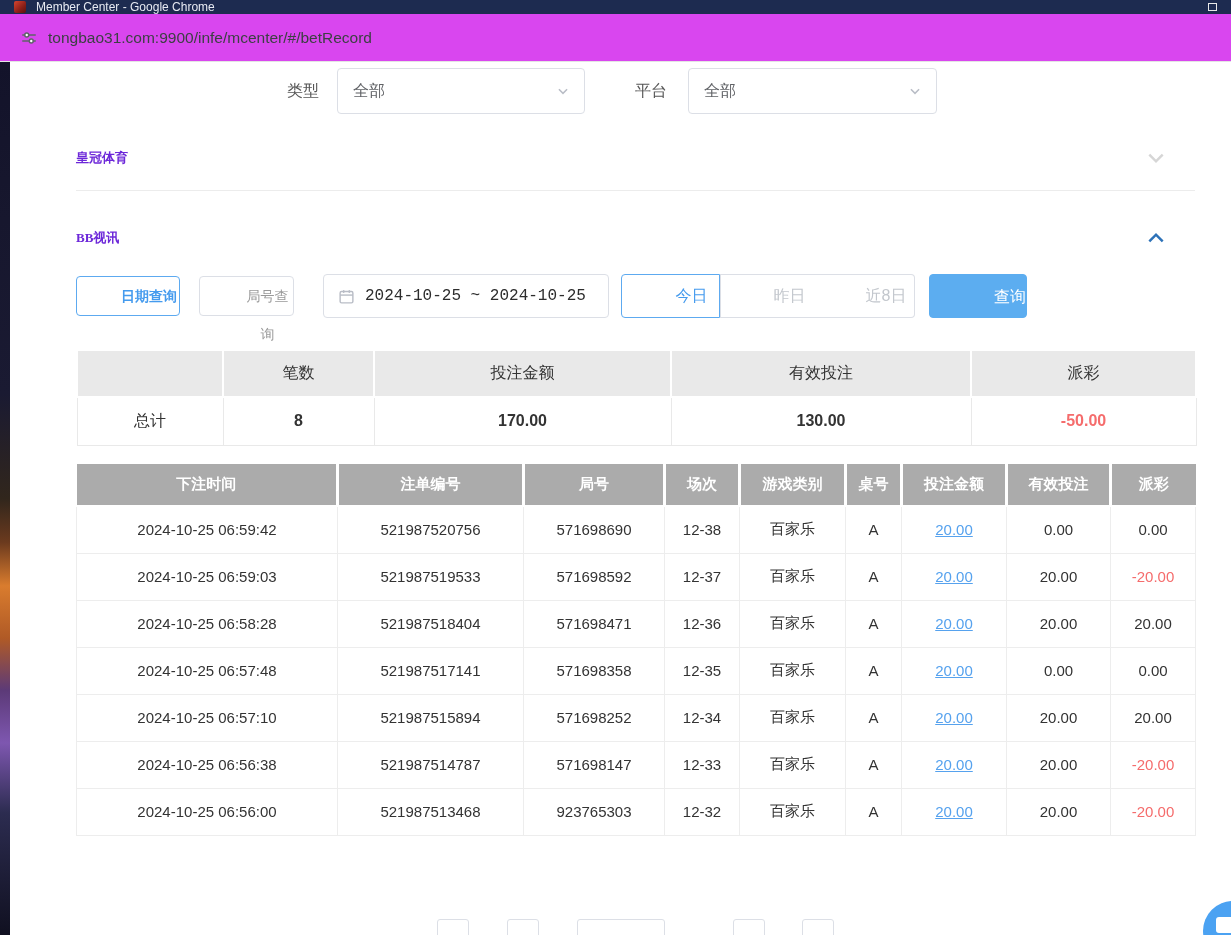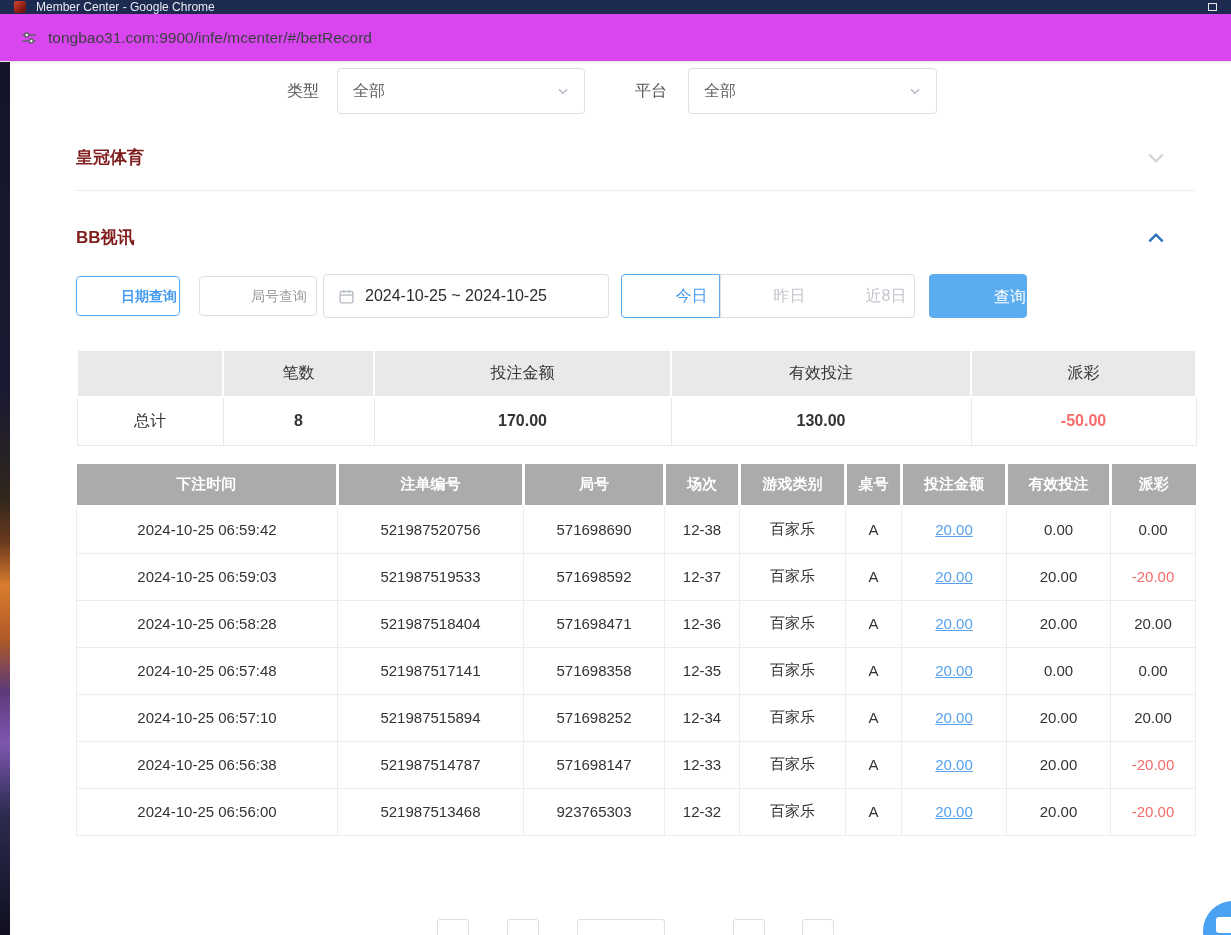--- a/index.html
+++ b/index.html
@@ -26,33 +26,33 @@
   .content { position:absolute; top:62px; left:10px; width:1221px; height:873px; background:#fff; overflow:hidden; }
   .flt-label { position:absolute; top:6px; height:46px; line-height:46px; font-size:16px; color:#555; }
   .lbl-type { left:277px; } .lbl-platform { left:625px; }
   .select { position:absolute; top:6px; height:46px; background:#fff; border:1px solid #dcdfe6; border-radius:4px;
     display:flex; align-items:center; justify-content:space-between; padding:0 14px 0 15px; cursor:pointer;gap:16px; }
   .sel-type { left:327px; width:248px; } .sel-platform { left:678px; width:249px; }
   .select .val { font-size:16px; color:#606266; }
   .chev-svg { display:block; }
   .section-hd { position:absolute; left:66px; width:1119px; height:26px; cursor:pointer; }
   .sec-1 { top:83px; } .sec-2 { top:163px; }
-  .section-title { font-size:17px; font-weight:bold; color:#7f1d1d; line-height:26px; }
+  .section-title { font-size:13px; font-weight:bold; color:#6d28d9; line-height:26px;font-family:Liberation Serif, serif; }
   .section-chev { position:absolute; right:28px; top:3px; }
   .divider { position:absolute; left:66px; top:128px; width:1119px; height:0; border-top:1px solid #ececec; }
   
   .btn { position:absolute; border-radius:4px; background:#fff; text-align:center; cursor:pointer;padding-left:42px; }
   .btn-date-query { left:66px; top:214px; width:104px; height:40px; line-height:38px;
     border:1px solid #5daaf0; color:#459bee; font-size:14px; font-weight:bold; }
-  .btn-round-query { left:189px; top:214px; width:118px; height:40px; line-height:38px;
+  .btn-round-query { left:189px; top:214px; width:95px; height:40px; line-height:38px;
     border:1px solid #dcdfe6; color:#999; font-size:14px; }
   .date-input { position:absolute; left:313px; top:212px; width:286px; height:44px;
     border:1px solid #dcdfe6; border-radius:4px; background:#fff; display:flex; align-items:center; cursor:pointer; }
   .cal-icon { margin:0 10px 0 14px; }
-  .date-text { font-size:16px; color:#2d2d2d; }
+  .date-text { font-size:16px; color:#2d2d2d;font-family:Liberation Mono, monospace; }
   .btn-today { left:611px; top:212px; width:99px; height:44px; line-height:42px;
     border:1px solid #5daaf0; color:#459bee; font-size:16px; border-radius:4px 0 0 4px; z-index:2; }
   .btn-yesterday { left:710px; top:212px; width:97px; height:44px; line-height:42px;
     border:1px solid #dcdfe6; color:#c3c7cd; font-size:16px; border-radius:0; }
   .btn-last8 { left:806px; top:212px; width:99px; height:44px; line-height:42px;
     border:1px solid #dcdfe6; border-left:none; color:#c3c7cd; font-size:16px; border-radius:0 4px 4px 0; }
   .btn-search { left:919px; top:212px; width:98px; height:44px; line-height:44px;
     background:#5CADF0; border:1px solid #5CADF0; color:#fff; font-size:16px;text-align:right; }
   
   .summary-table { position:absolute; left:66px; top:287px; width:1119px;

